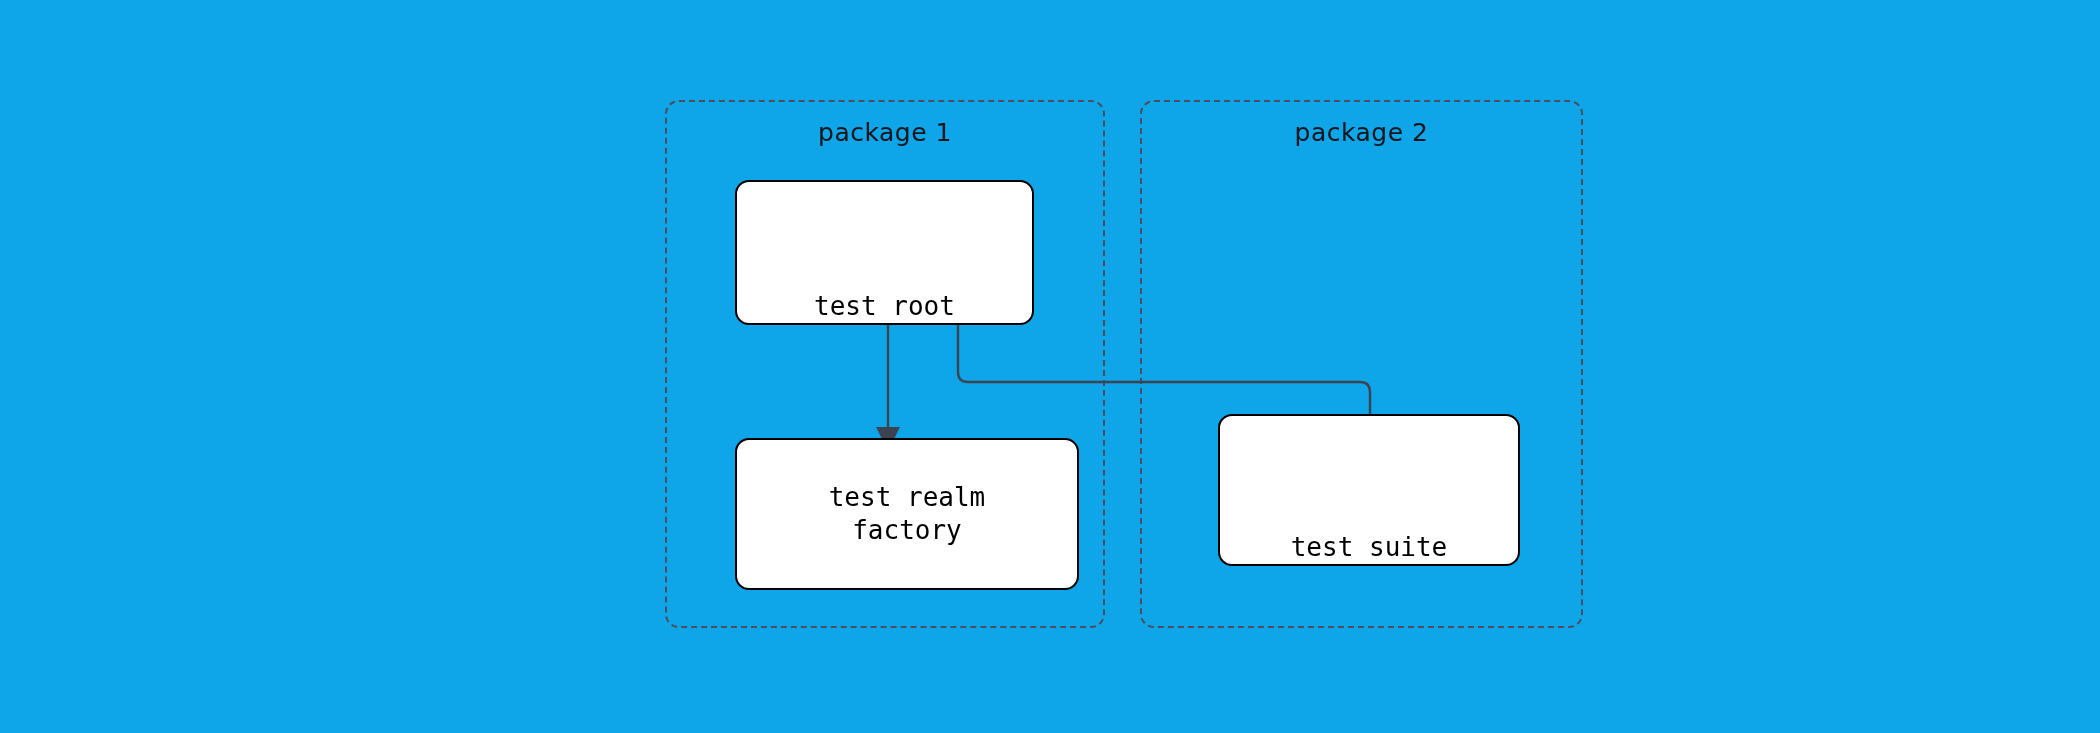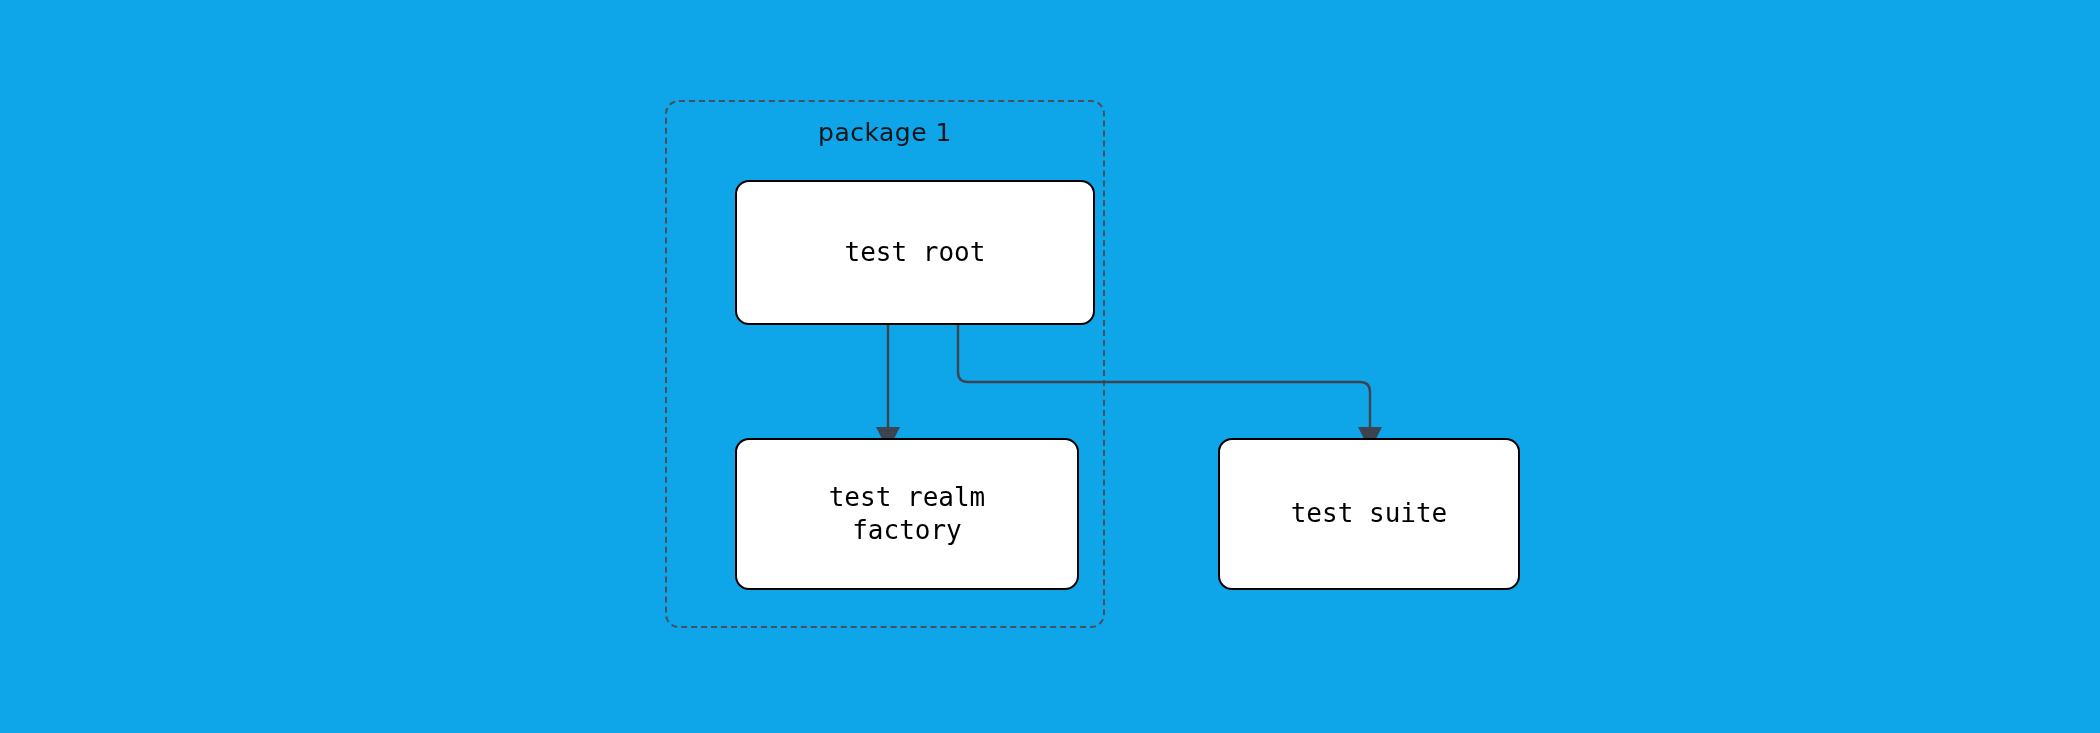--- a/index.html
+++ b/index.html
@@ -66,37 +66,40 @@
 </style>
 </head>
 <body style="width: 2100px; height: 733px;">
 
 <div id="diagram-root" style="width: 2100px; height: 733px; background: #0ea5e9;">
 
   <div class="pkg-box" id="pkg1" style="left: 665px; top: 100px; width: 440px; height: 528px; border-color: rgb(71, 80, 95); border-style: dashed;">
     <div class="pkg-label">package 1</div>
   </div>
 
+  <div class="pkg-box" id="pkg2" style="left: 1140px; top: 100px; width: 443px; height: 528px; border-color: rgb(71, 80, 95); border-style: dashed;">
+    <div class="pkg-label">package 2</div>
+  </div>
 
   <svg class="svg-layer" id="edge-layer" viewBox="0 0 2100 733" xmlns="http://www.w3.org/2000/svg">
     <defs>
       <marker id="arrowhead" markerWidth="11" markerHeight="11" refX="1.2" refY="5" orient="auto" markerUnits="strokeWidth">
         <polygon points="0,0 10,5 0,10" fill="#3d4450"></polygon>
       </marker>
     </defs>
     <path id="edge0" fill="none" stroke="#3d4450" stroke-width="2.4" marker-end="url(#arrowhead)" d="M 888 325 L 888 430"></path>
     <path id="edge1" fill="none" stroke="#3d4450" stroke-width="2.4" marker-end="url(#arrowhead)" d="M 958 325 L 958 372 Q 958 382 968 382 L 1360 382 Q 1370 382 1370 392 L 1370 430"></path>
   </svg>
 
-  <div class="node-box" id="node0" style="left: 735px; top: 180px; width: 360px; height: 145px; border-color: rgb(0, 0, 0);">
+  <div class="node-box" id="node0" style="left: 735px; top: 180px; width: 299px; height: 145px; border-color: rgb(0, 0, 0); align-items: flex-end;">
     <span class="node-label">test root</span>
   </div>
 
   <div class="node-box" id="node1" style="left: 735px; top: 438px; width: 344px; height: 152px; border-color: rgb(0, 0, 0);">
     <span class="node-label">test realm
 factory</span>
   </div>
 
-  <div class="node-box" id="node2" style="left: 1218px; top: 438px; width: 302px; height: 152px; border-color: rgb(0, 0, 0);">
+  <div class="node-box" id="node2" style="left: 1218px; top: 414px; width: 302px; height: 152px; border-color: rgb(0, 0, 0); align-items: flex-end;">
     <span class="node-label">test suite</span>
   </div>
 
 </div>
 
 </body></html>

